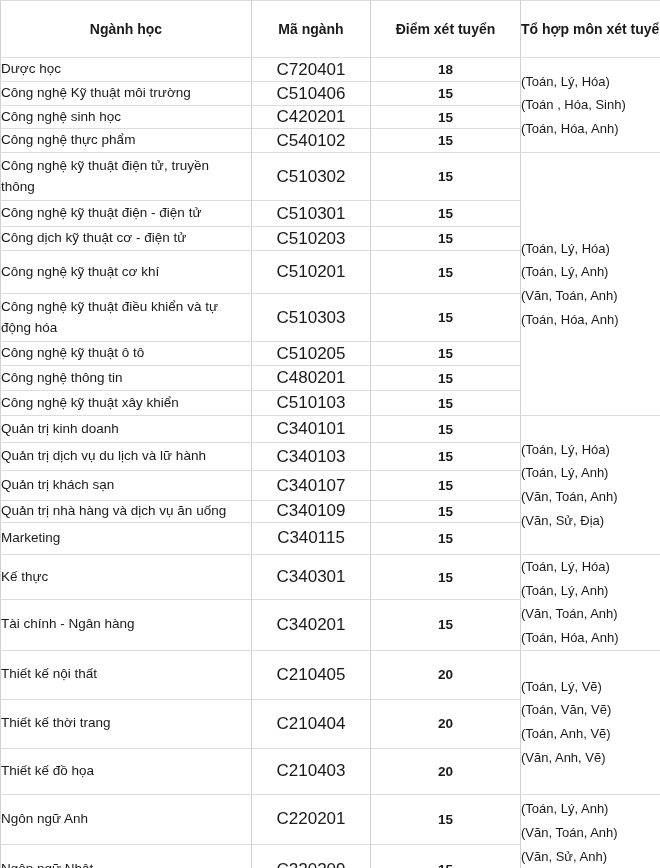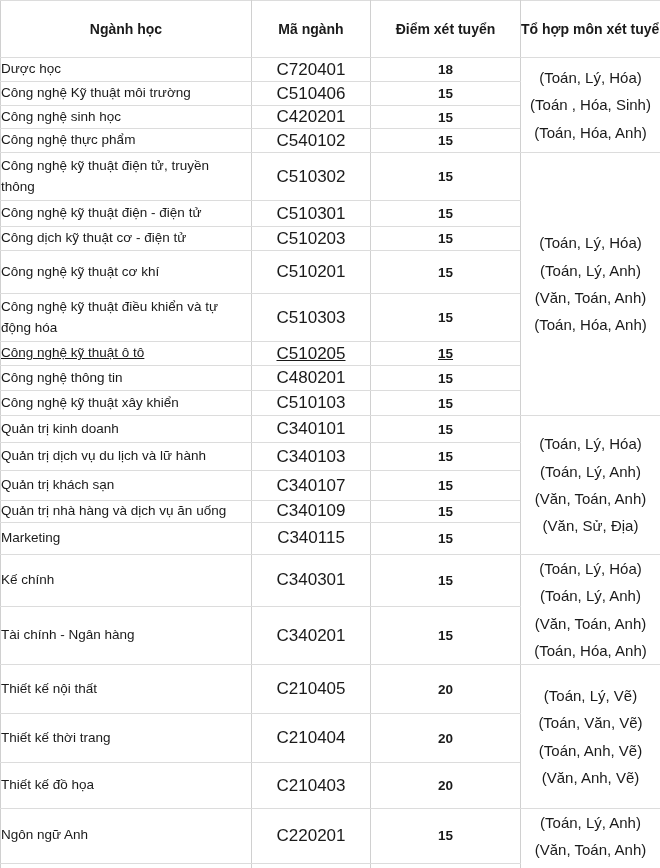--- a/index.html
+++ b/index.html
@@ -65,23 +65,23 @@
     text-align: center;
     font-size: 17px;
   }
   td.cell-score {
     text-align: center;
     font-weight: bold;
     font-size: 13.5px;
   }
 
   td.cell-combo {
-    text-align: center;
+    text-align: left;
     padding: 0 2px 0 10px;
-    font-size: 15px;
+    font-size: 13px;
     line-height: 1.82;
     white-space: nowrap;
     margin-left: 16px;
   }
   td.cell-combo .combo-line { display: block; }
 
   
   #admissions-table { position: relative; }
 </style>
 </head>
@@ -158,21 +158,21 @@
         <td class="cell-score">15</td>
       </tr>
       <tr style="height: 48px;">
         <td class="cell-major two-line">
           <span>Công nghệ kỹ thuật điều khiển và tự</span>
           <span style="text-align: left;">động hóa</span>
         </td>
         <td class="cell-code">C510303</td>
         <td class="cell-score">15</td>
       </tr>
-      <tr style="height: 24px; text-decoration: underline;">
+      <tr style="height: 24px;">
         <td class="cell-major">Công nghệ kỹ thuật ô tô</td>
         <td class="cell-code">C510205</td>
         <td class="cell-score">15</td>
       </tr>
       <tr style="height: 25px;">
         <td class="cell-major">Công nghệ thông tin</td>
         <td class="cell-code">C480201</td>
         <td class="cell-score">15</td>
       </tr>
       <tr style="height: 25px;">
@@ -205,21 +205,21 @@
         <td class="cell-major">Quản trị nhà hàng và dịch vụ ăn uống</td>
         <td class="cell-code">C340109</td>
         <td class="cell-score">15</td>
       </tr>
       <tr style="height: 32px;">
         <td class="cell-major">Marketing</td>
         <td class="cell-code">C340115</td>
         <td class="cell-score">15</td>
       </tr>
       <tr style="height: 43px;">
-        <td class="cell-major">Kế chính</td>
+        <td class="cell-major">Kế thực</td>
         <td class="cell-code">C340301</td>
         <td class="cell-score">15</td>
         <td class="cell-combo" rowspan="2">
           <span class="combo-line">(Toán, Lý, Hóa)</span>
           <span class="combo-line">(Toán, Lý, Anh)</span>
           <span class="combo-line">(Văn, Toán, Anh)</span>
           <span class="combo-line">(Toán, Hóa, Anh)</span>
         </td>
       </tr>
       <tr style="height: 48px;">

